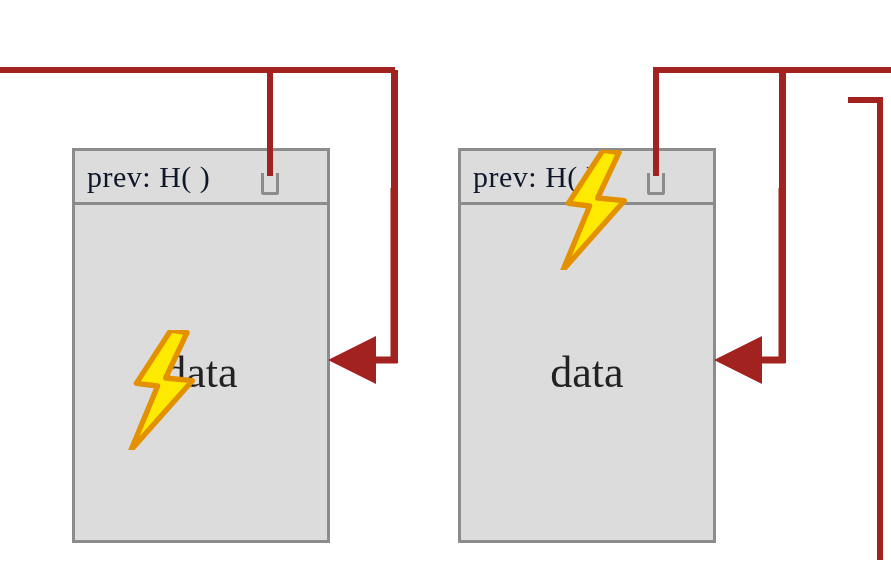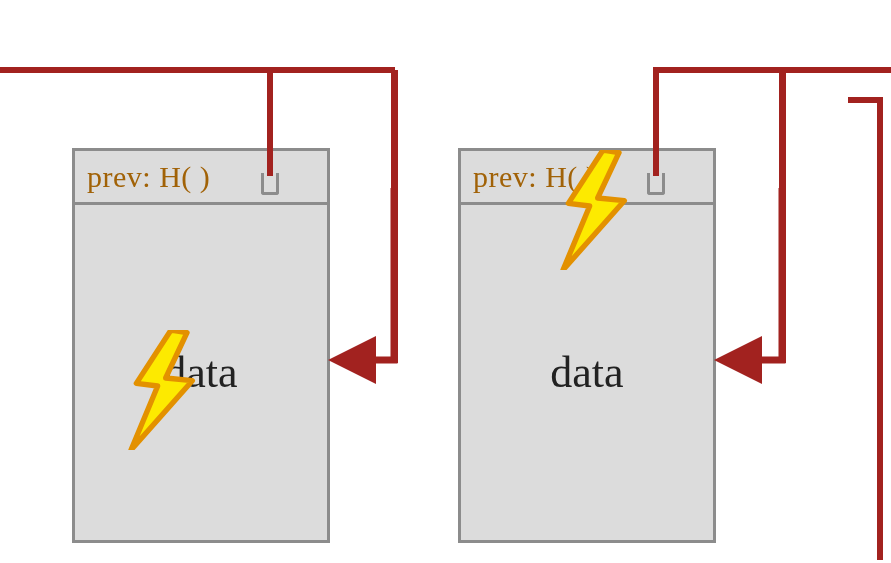--- a/index.html
+++ b/index.html
@@ -1,18 +1,18 @@
 <!DOCTYPE html>
 <html><head>
 <meta charset="utf-8">
 <style>
   html,body{margin:0;padding:0;width:891px;height:563px;background:#ffffff;overflow:hidden;font-family:Georgia,'Times New Roman',serif;}
   .stage{position:relative;width:891px;height:563px;}
   .block{position:absolute;width:258px;height:395px;background:#dcdcdc;border:3px solid #8c8c8c;box-sizing:border-box;}
-  .block-header{height:54px;border-bottom:3px solid #8c8c8c;display:flex;align-items:center;padding-left:12px;font-size:30px;color:#a16207;letter-spacing:0.5px;box-sizing:border-box;}
+  .block-header{height:54px;border-bottom:3px solid #8c8c8c;display:flex;align-items:center;padding-left:12px;font-size:30px;color:#0f172a;letter-spacing:0.5px;box-sizing:border-box;}
   .block-body{height:calc(100% - 54px);display:flex;align-items:center;justify-content:center;font-size:44px;color:#222;}
   .bolt{position:absolute;width:86px;height:120px;}
   .bolt svg{width:100%;height:100%;display:block;}
   svg.connectors{position:absolute;left:0;top:0;width:891px;height:563px;pointer-events:none;}
   .plug{position:absolute;width:18px;height:22px;border:3px solid #8c8c8c;border-top:none;background:#dcdcdc;border-radius:0 0 3px 3px;box-sizing:border-box;}
 </style>
 </head>
 <body>
 
 <div class="stage">

